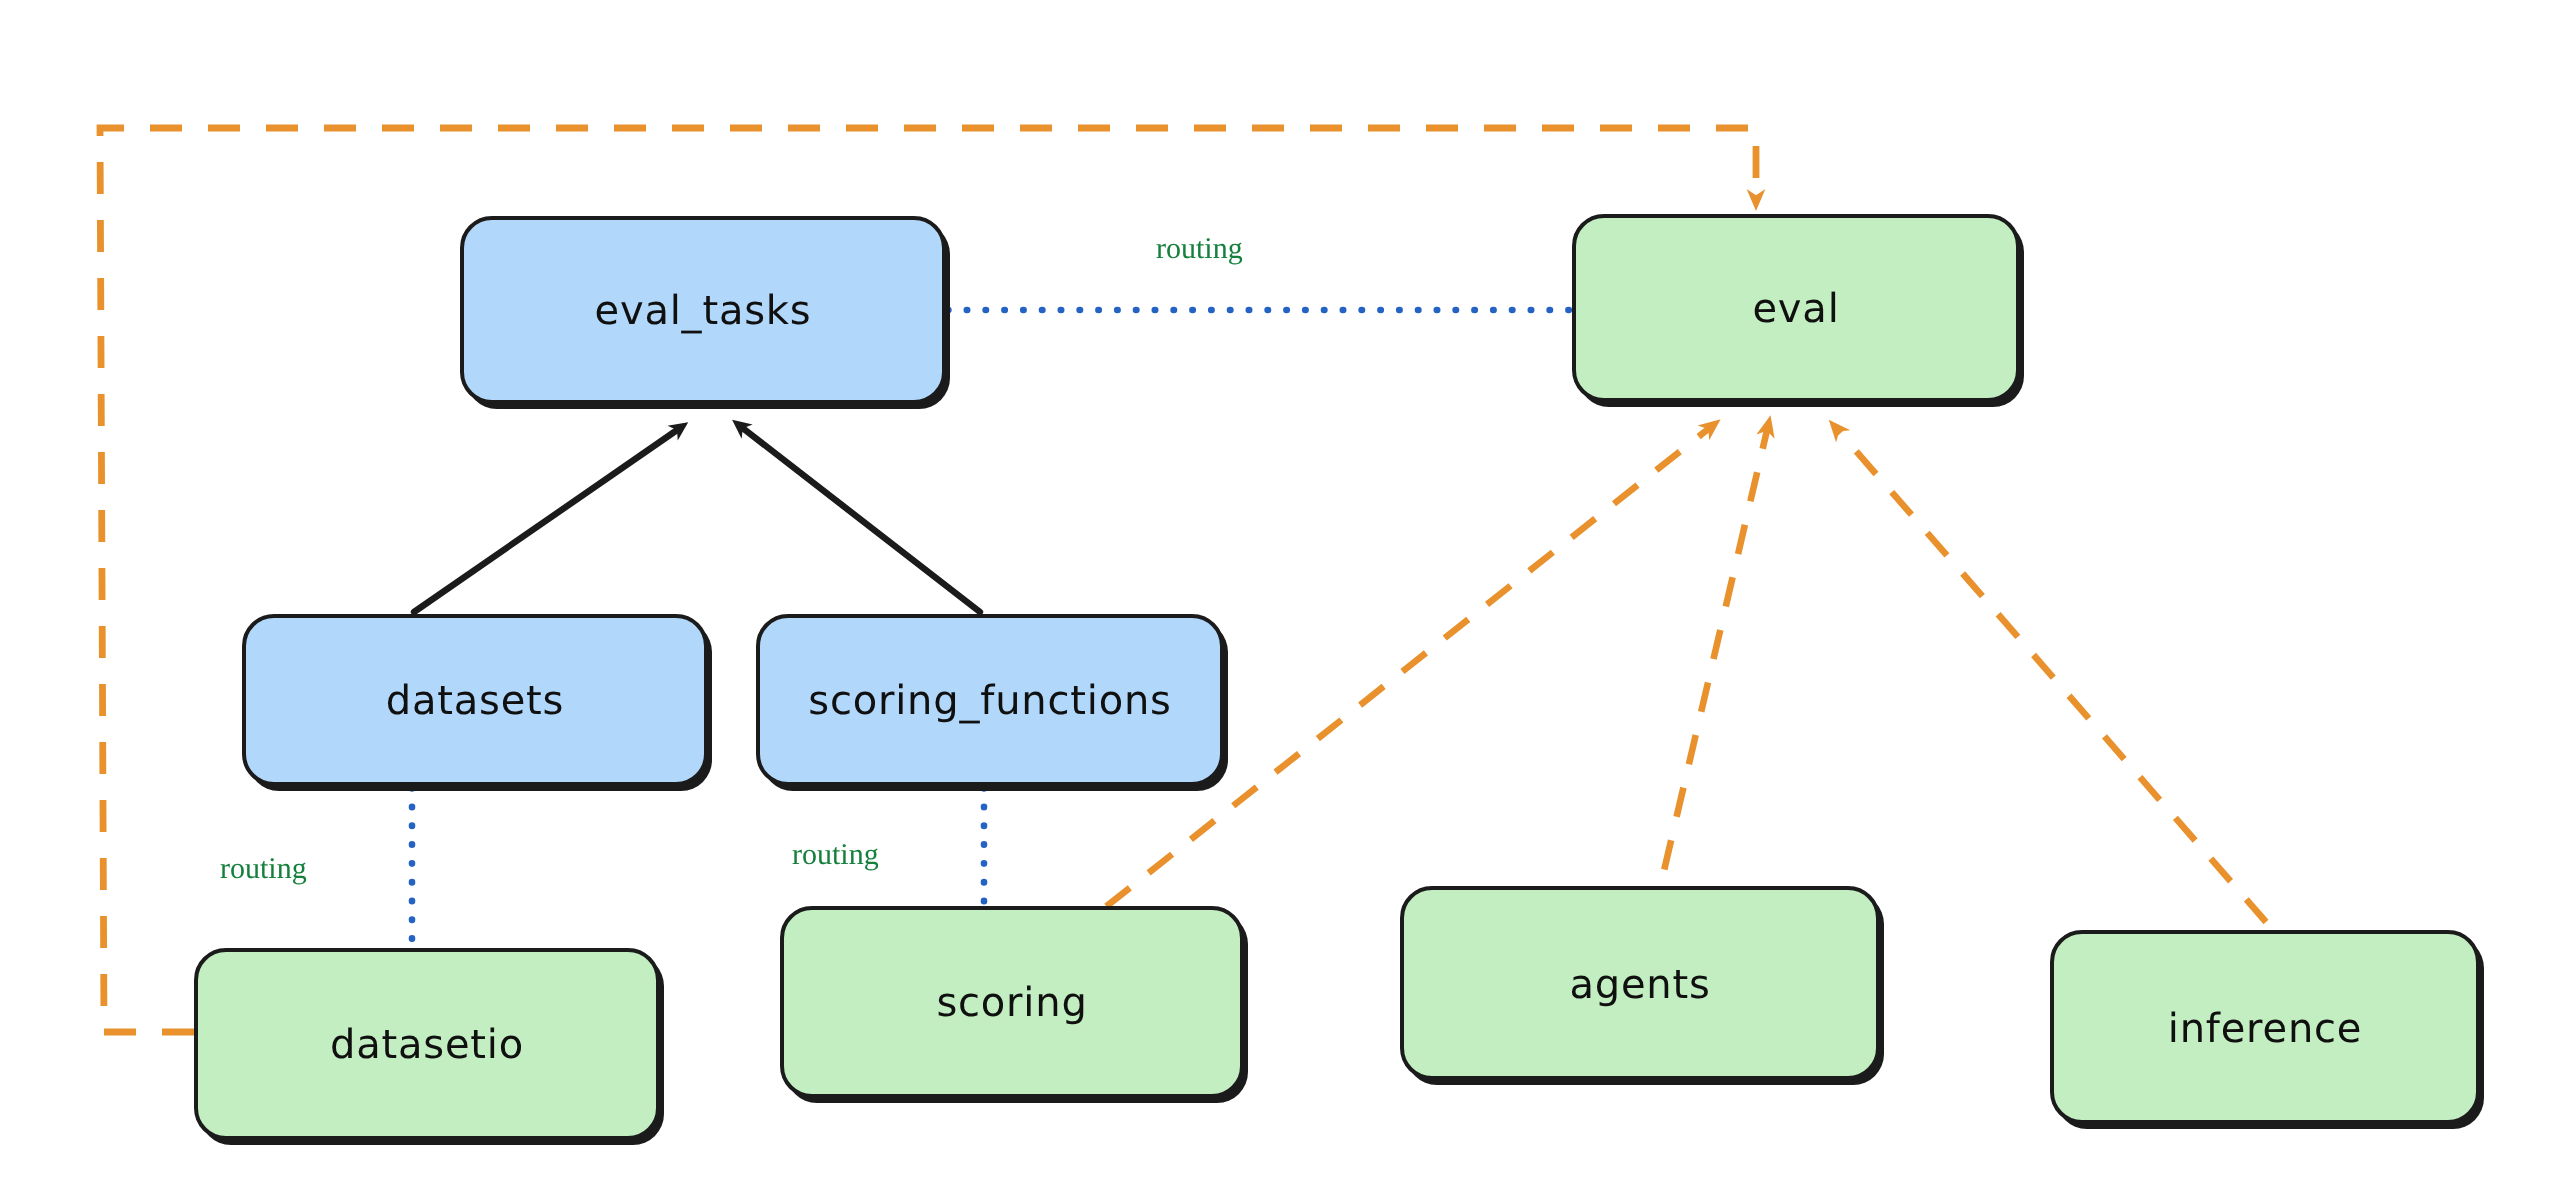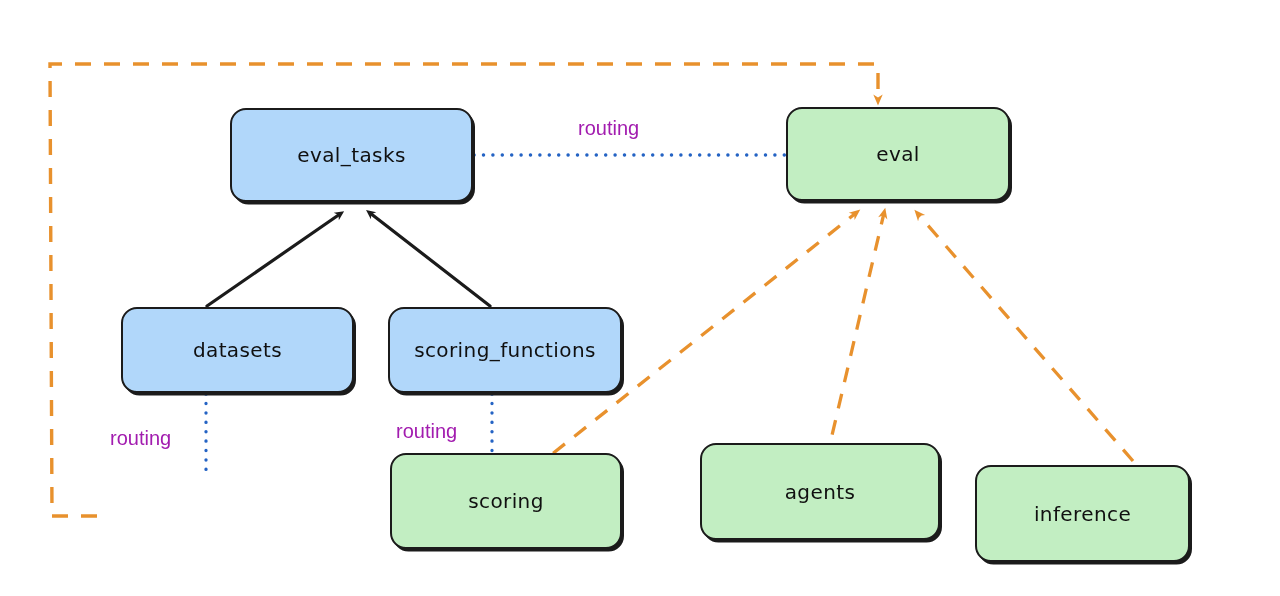--- a/index.html
+++ b/index.html
@@ -47,23 +47,23 @@
     color: #101010;
     letter-spacing: 0.4px;
     white-space: nowrap;
     user-select: none;
   }
   .node.blue { background: #b1d7fa; }
   .node.green { background: #c2eec2; justify-content: center; }
 
   .edge-label {
     position: absolute;
-    font-family: Liberation Sans, sans-serif;
-    font-size: 20px;
-    color: #a21caf;
+    font-family: Liberation Serif, serif;
+    font-size: 15px;
+    color: #15803d;
     white-space: nowrap;
     user-select: none;
   }
 </style>
 </head>
 <body>
 
 <div id="diagram-root">
 
   <svg id="edge-layer" viewBox="0 0 1280 596" width="1280" height="596" xmlns="http://www.w3.org/2000/svg">
@@ -103,34 +103,37 @@
     </div>
 
     <div class="node green" style="left:786px; top:107px; width:224px; height:94px;">
       <span class="node-label">eval</span>
     </div>
 
     <div class="node blue" style="left:97px; top:307px; width:233px; height:86px;margin-left:24px;">
       <span class="node-label">datasets</span>
     </div>
 
-    <div class="node blue" style="left:388px; top:307px; width:234px; height:86px;">
+    <div class="node blue" style="left:378px; top:307px; width:234px; height:86px;">
       <span class="node-label">scoring_functions</span>
     </div>
 
+    <div class="node green" style="left:97px; top:474px; width:233px; height:96px;">
+      <span class="node-label">datasetio</span>
+    </div>
 
     <div class="node green" style="left:390px; top:453px; width:232px; height:96px;">
       <span class="node-label">scoring</span>
     </div>
 
     <div class="node green" style="left:700px; top:443px; width:240px; height:97px;">
       <span class="node-label">agents</span>
     </div>
 
-    <div class="node green" style="left:975px; top:465px; width:215px; height:97px;">
+    <div class="node green" style="left:1025px; top:465px; width:215px; height:97px;">
       <span class="node-label">inference</span>
     </div>
 
     <span class="edge-label" style="left:578px; top:117px;">routing</span>
 
     <span class="edge-label" style="left:110px; top:427px;">routing</span>
 
     <span class="edge-label" style="left:396px; top:420px;">routing</span>
 
   </div>

